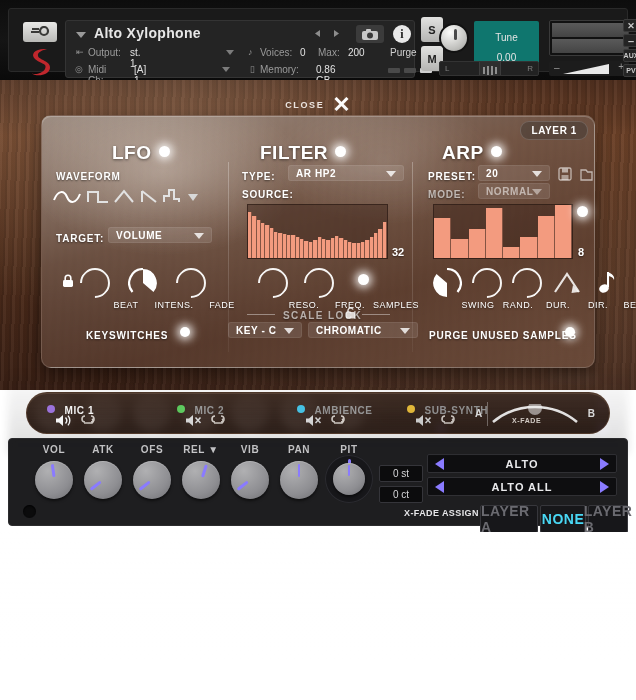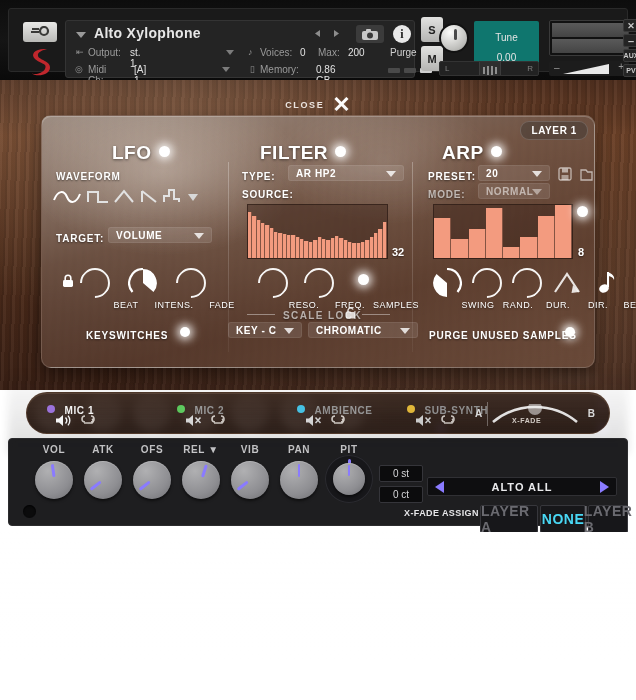--- a/index.html
+++ b/index.html
@@ -583,20 +583,25 @@
     </div>
     <div class="bknob" style="left:324px;top:24px;width:32px;height:32px">
       <i style="transform:rotate(0deg);left:14.7px;height:11px;top:2px;transform-origin:1.3px 14px"></i>
       <span class="bl" style="top:-19px">PIT</span>
     </div>
     <div class="bbox" style="left:370px;top:26px">0 st</div>
     <div class="bbox" style="left:370px;top:47px">0 ct</div>
 
     <div style="position:absolute;left:14px;top:66px;width:13px;height:13px;border-radius:50%;background:#0b0b0c;box-shadow:inset 0 1px 2px rgba(0,0,0,.9)"></div>
 
+    <div class="selrow" style="left:418px;top:15px;width:190px">
+      <span class="tri-l"></span>
+      <span>ALTO</span>
+      <span class="tri-r"></span>
+    </div>
     <div class="selrow" style="left:418px;top:38px;width:190px">
       <span class="tri-l"></span>
       <span>ALTO ALL</span>
       <span class="tri-r"></span>
     </div>
   </div>
 
   <div class="xfa">X-FADE ASSIGN</div>
   <div class="xseg" style="left:480px;width:58px;color:#6a6a70;background:#17171a">LAYER A</div>
   <div class="xseg" style="left:540px;width:46px;color:#49d8f5;background:#17171a">NONE</div>

